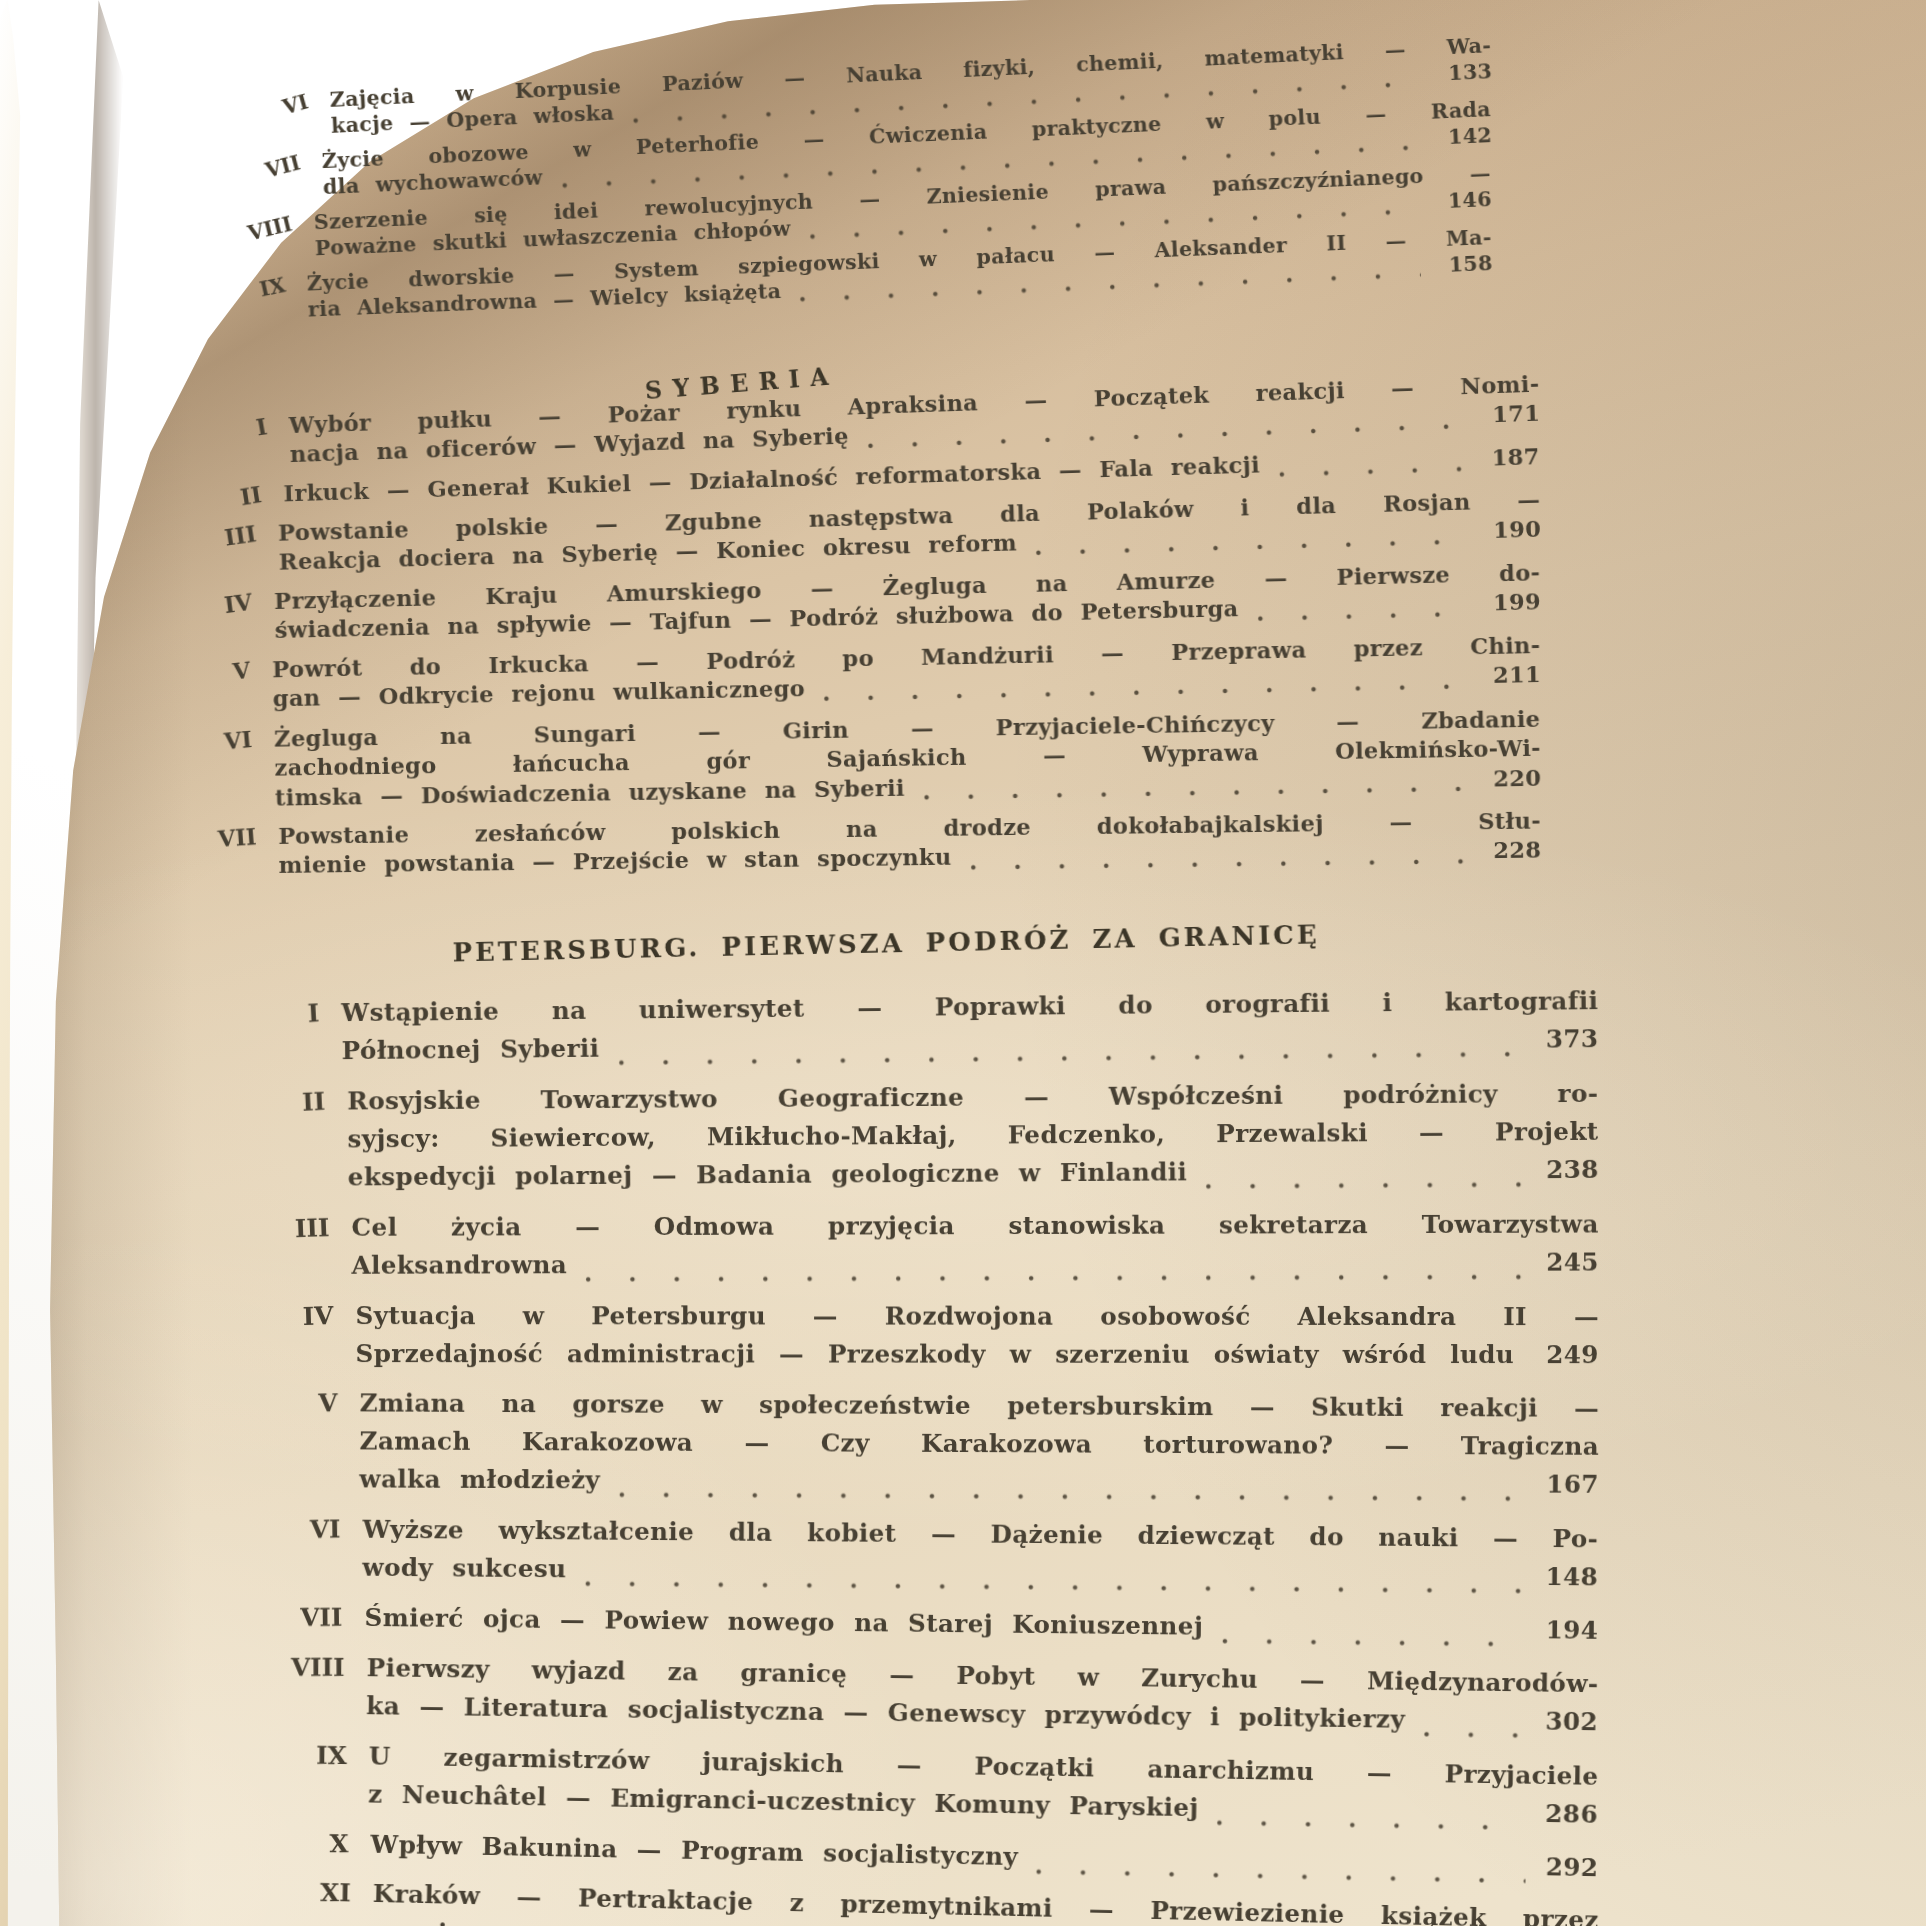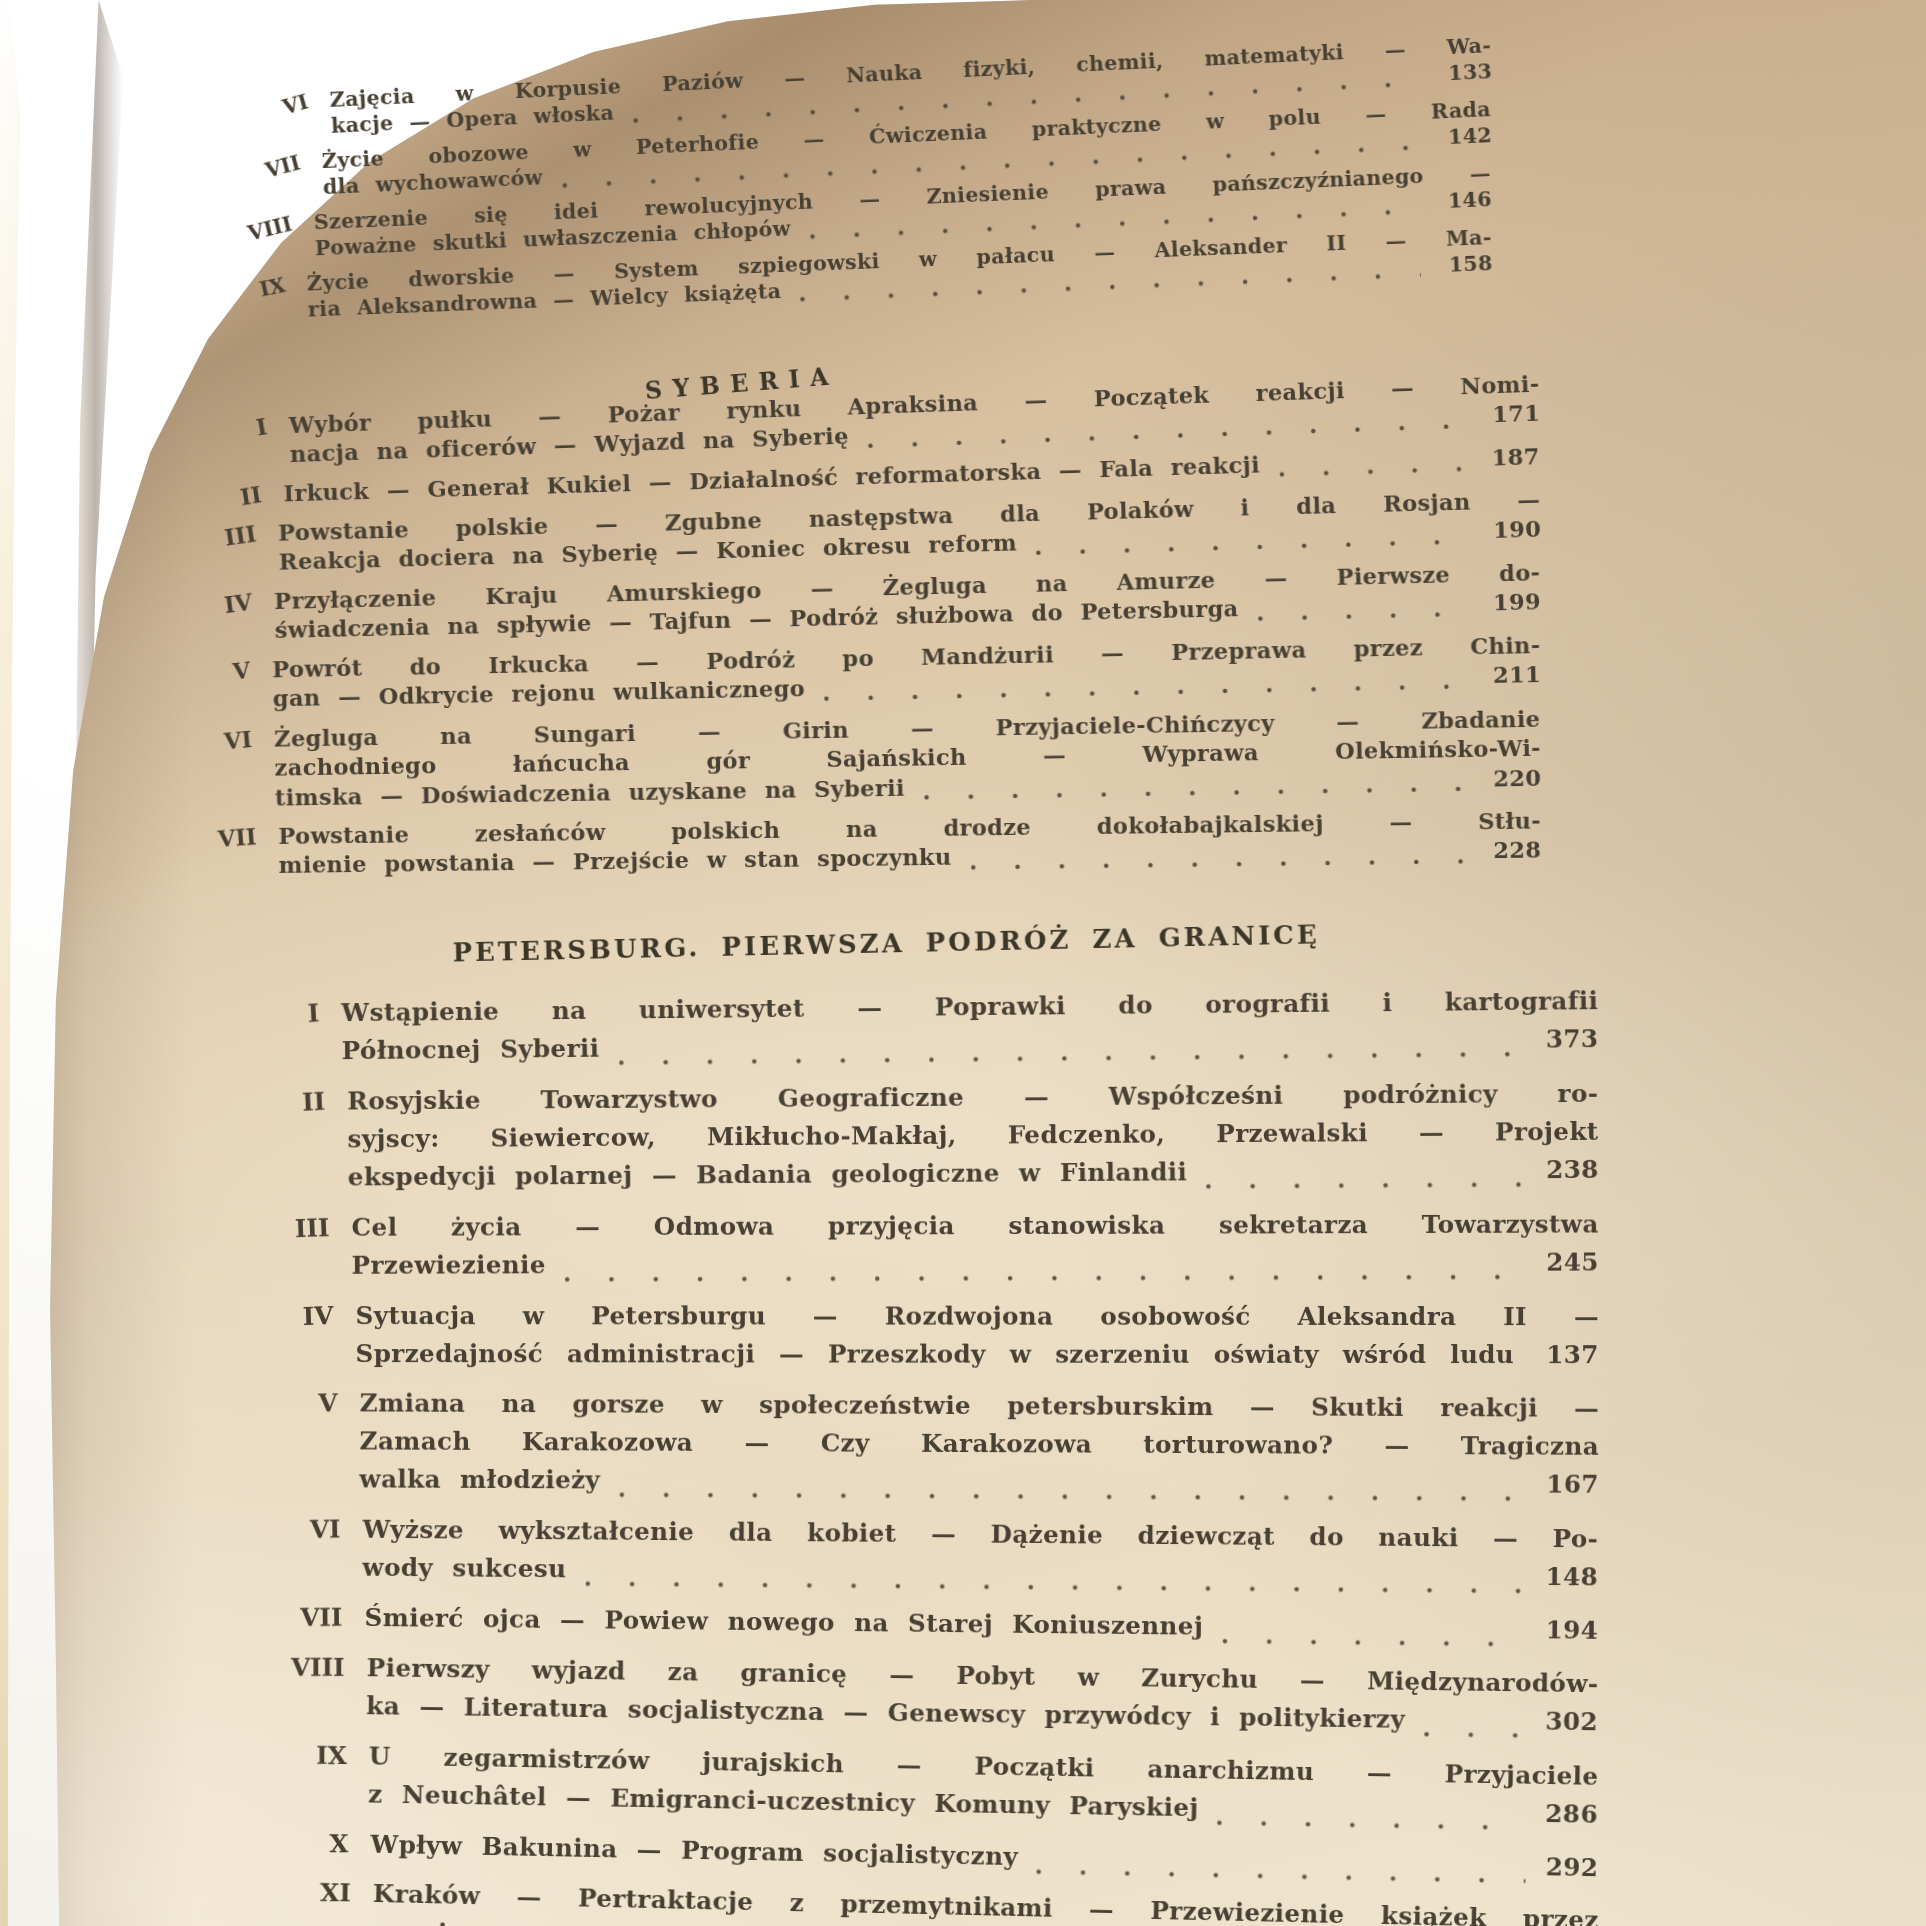--- a/index.html
+++ b/index.html
@@ -243,33 +243,33 @@
               <span class="leader"></span>
               <span class="pnum">238</span>
             </div>
           </div>
         </div>
         <div class="entry" style="--rot: -0.15deg; --nrot: -2deg; --ml: 2.7vw; --blur: 0.1px; --gap: 0.6vw;">
           <div class="num">III</div>
           <div class="lines">
             <div class="line just">Cel życia — Odmowa przyjęcia stanowiska sekretarza Towarzystwa</div>
             <div class="line last">
-              <span class="ltext">Przewiezienie</span>
+              <span class="ltext">Aleksandrowna</span>
               <span class="leader"></span>
               <span class="pnum">245</span>
             </div>
           </div>
         </div>
         <div class="entry no-leader" style="--rot: 0.05deg; --nrot: -1.8deg; --ml: 2.9vw; --blur: 0.1px; --gap: 0.6vw;">
           <div class="num">IV</div>
           <div class="lines">
             <div class="line just">Sytuacja w Petersburgu — Rozdwojona osobowość Aleksandra II —</div>
             <div class="line last">
               <span class="ltext">Sprzedajność administracji — Przeszkody w szerzeniu oświaty wśród ludu</span>
-              <span class="pnum">137</span>
+              <span class="pnum">249</span>
             </div>
           </div>
         </div>
         <div class="entry" style="--rot: 0.25deg; --nrot: -1.5deg; --ml: 3.1vw; --blur: 0.1px; --gap: 0.6vw;">
           <div class="num">V</div>
           <div class="lines">
             <div class="line just">Zmiana na gorsze w społeczeństwie petersburskim — Skutki reakcji —</div>
             <div class="line just">Zamach Karakozowa — Czy Karakozowa torturowano? — Tragiczna</div>
             <div class="line last">
               <span class="ltext">walka młodzieży</span>

